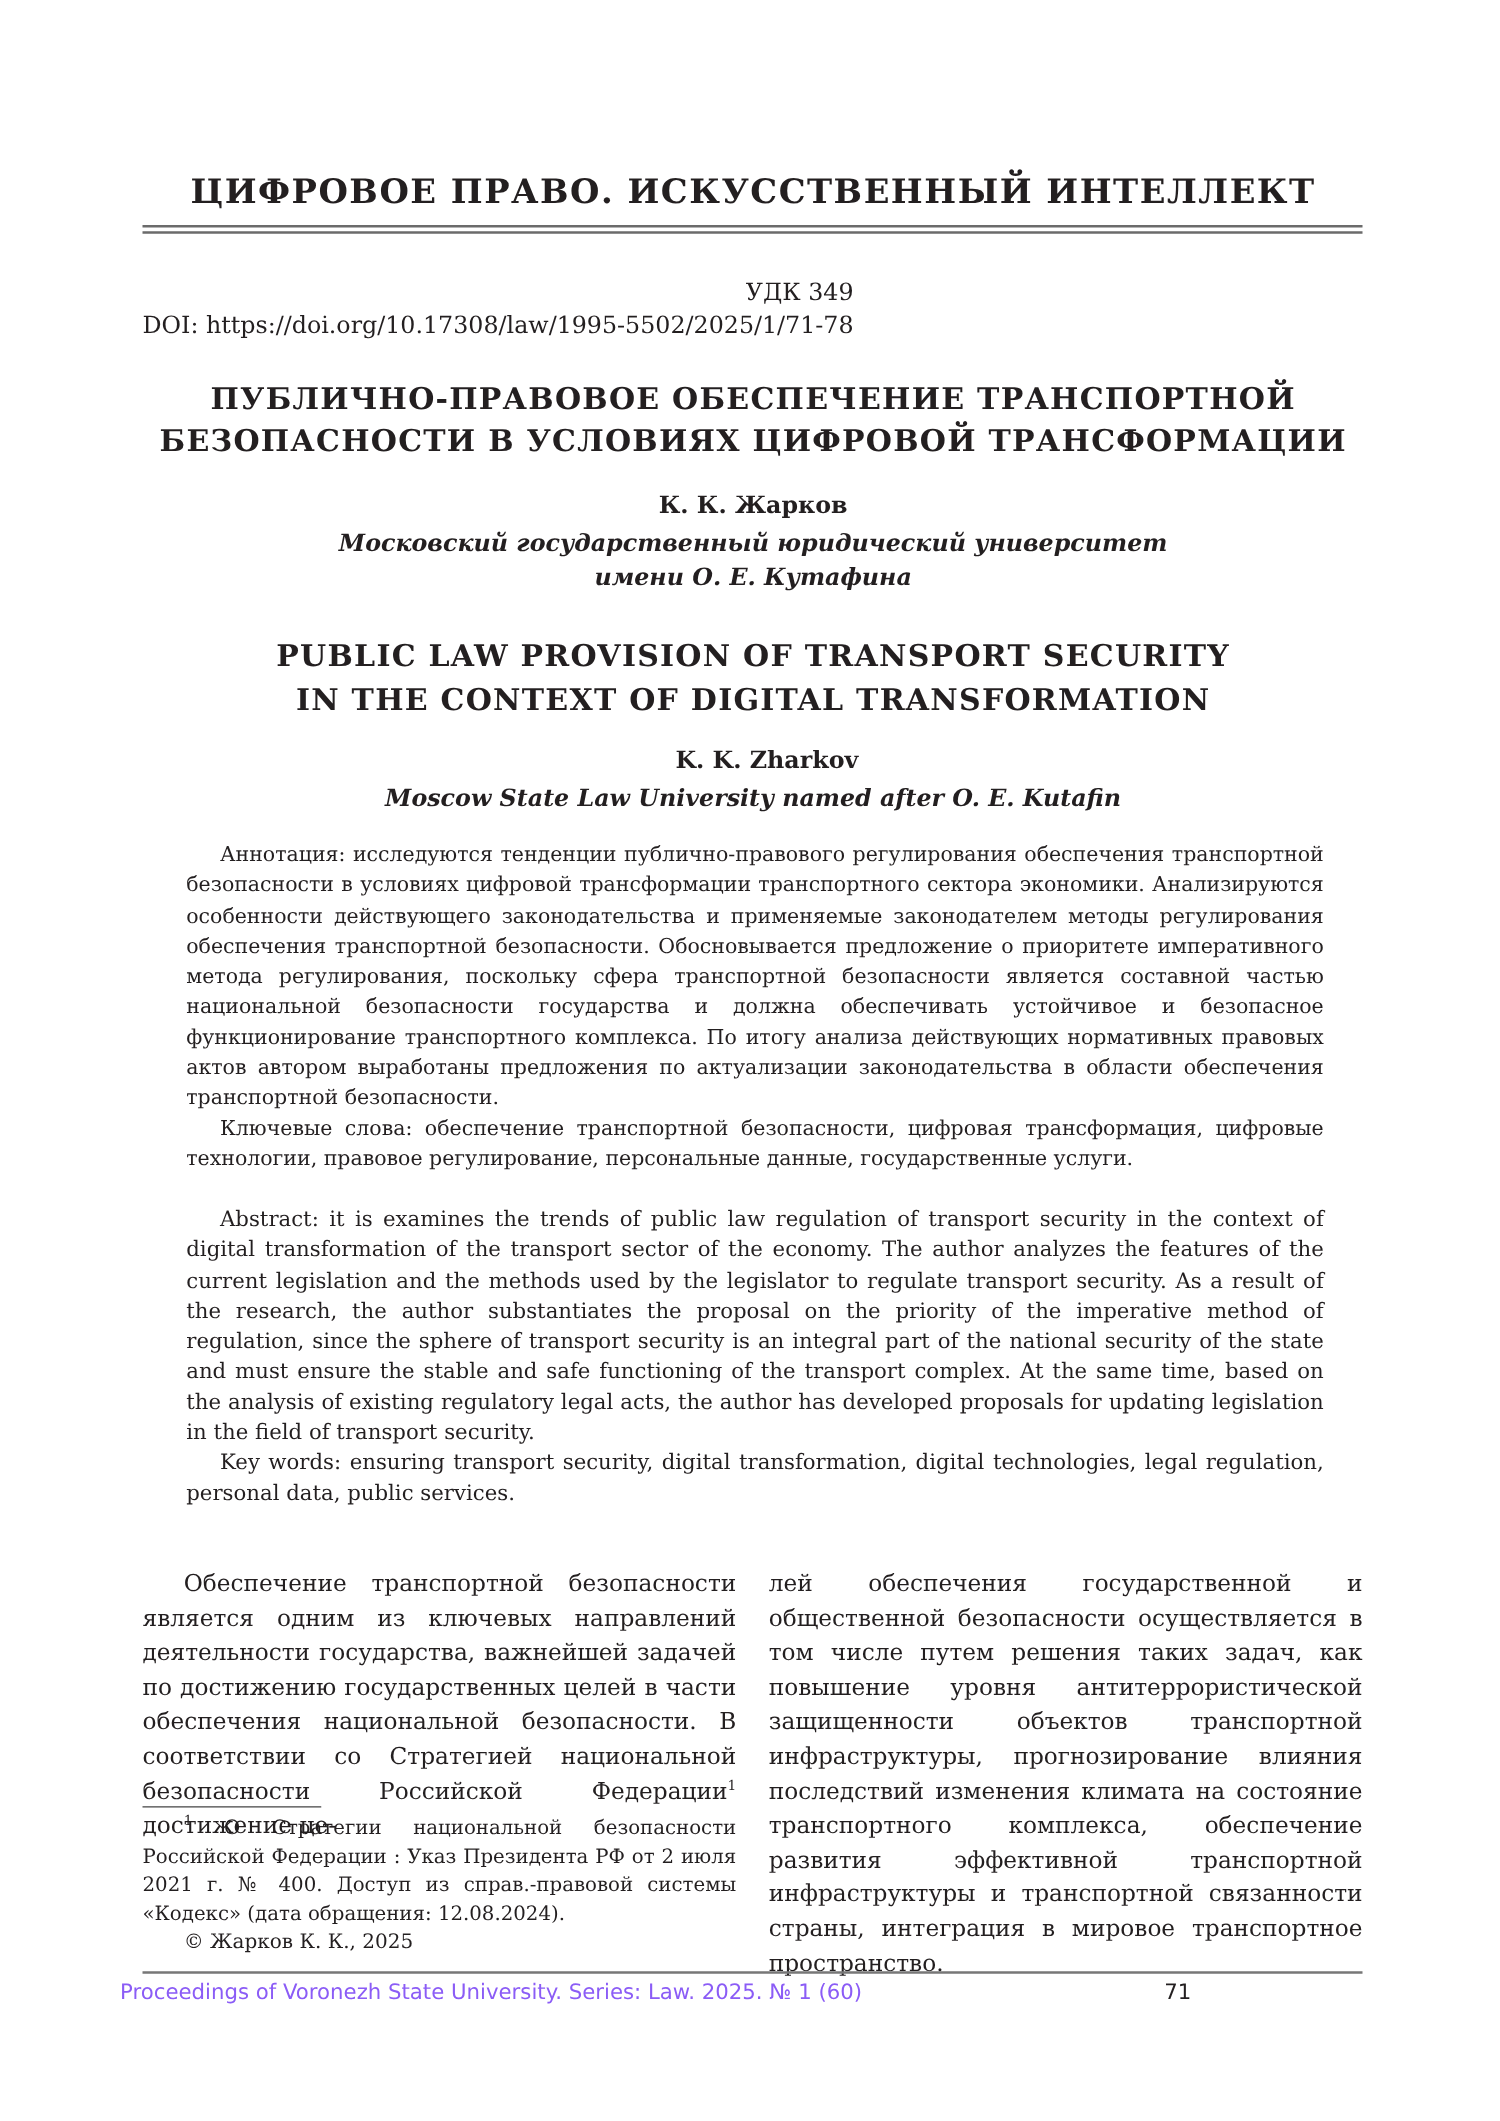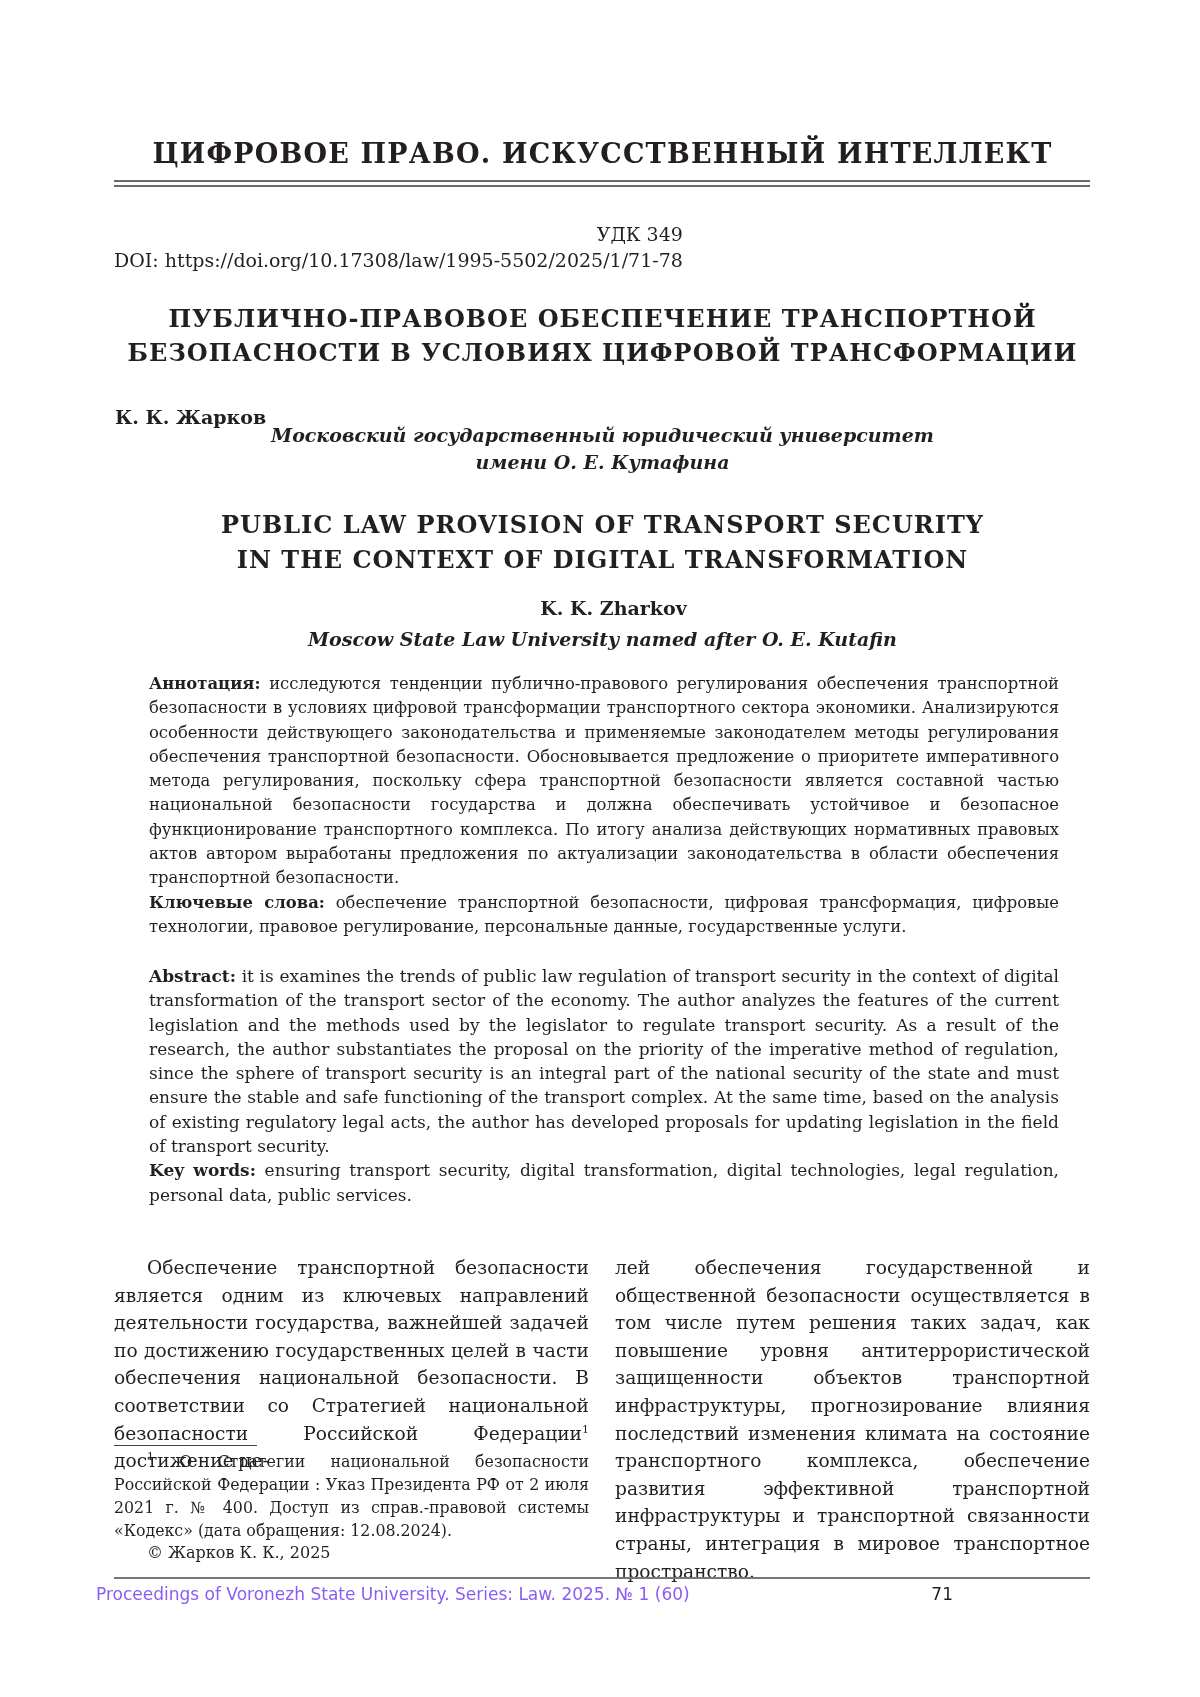--- a/index.html
+++ b/index.html
@@ -5,32 +5,32 @@
     html, body { margin: 0; padding: 0; background: #ffffff; }
     body { width: 1200px; height: 1697px; position: relative; overflow: hidden; color: #231f20; font-family: "DejaVu Serif", "Liberation Serif", serif; }
     .page { position: absolute; left: 0; top: 0; width: 1063px; height: 1697px; }
 
     .section-head { position: absolute; left: 115px; width: 975px; top: 138px; text-align: center; font-family: "DejaVu Serif", serif; font-weight: bold; font-size: 27px; letter-spacing: 1.2px; color: #231f20; }
     .section-rule { position: absolute; left: 114px; width: 976px; top: 180px; height: 3px; border-top: 2px solid #6b6b6b; border-bottom: 2px solid #6b6b6b; }
 
     .udk { position: absolute; left: 114px; top: 221px; font-size: 19px; line-height: 26px; color: #231f20; text-align: right; }
 
     .title-ru { position: absolute; left: 115px; width: 975px; top: 302px; text-align: center; font-weight: bold; font-size: 24px; line-height: 34px; letter-spacing: 1px; }
-    .author-ru { position: absolute; left: 115px; width: 975px; top: 406px; font-weight: bold; font-size: 19px; }
+    .author-ru { position: absolute; left: 115px; width: 975px; top: 393px; text-align: center; font-weight: bold; font-size: 19px; }
     .affil-ru { position: absolute; left: 115px; width: 975px; top: 422px; text-align: center; font-style: italic; font-weight: bold; font-size: 19px; line-height: 27px; }
 
     .title-en { position: absolute; left: 115px; width: 975px; top: 507px; text-align: center; font-weight: bold; font-size: 24px; line-height: 35px; letter-spacing: 1px; }
     .author-en { position: absolute; left: 126px; width: 975px; top: 597px; text-align: center; font-weight: bold; font-size: 19px; }
     .affil-en { position: absolute; left: 115px; width: 975px; top: 628px; text-align: center; font-style: italic; font-weight: bold; font-size: 19px; }
 
     .abstract-block { position: absolute; left: 149px; width: 910px; font-size: 16.4px; line-height: 24.3px; text-align: justify; }
     .abstract-ru { top: 672px; }
     .abstract-en { top: 964px; font-size: 17px; line-height: 24.3px; }
     .abstract-block p { margin: 0; }
-    .lbl { font-weight: bold; }
+    .lbl { font-weight: normal; margin-left: 27px; }
 
     .col { position: absolute; width: 475px; font-size: 18.6px; line-height: 27.6px; text-align: justify; }
     .col-left { left: 114px; top: 1254px; }
     .col-right { left: 615px; top: 1254px; }
     .col p { margin: 0; }
     .indent { text-indent: 33px; }
     sup { font-size: 11px; vertical-align: 7px; line-height: 0; }
 
     .fn-rule { position: absolute; left: 114px; top: 1445px; width: 143px; height: 0; border-top: 1.5px solid #444; }
     .footnote { position: absolute; left: 114px; top: 1450px; width: 475px; font-size: 15.8px; line-height: 23px; text-align: justify; }

